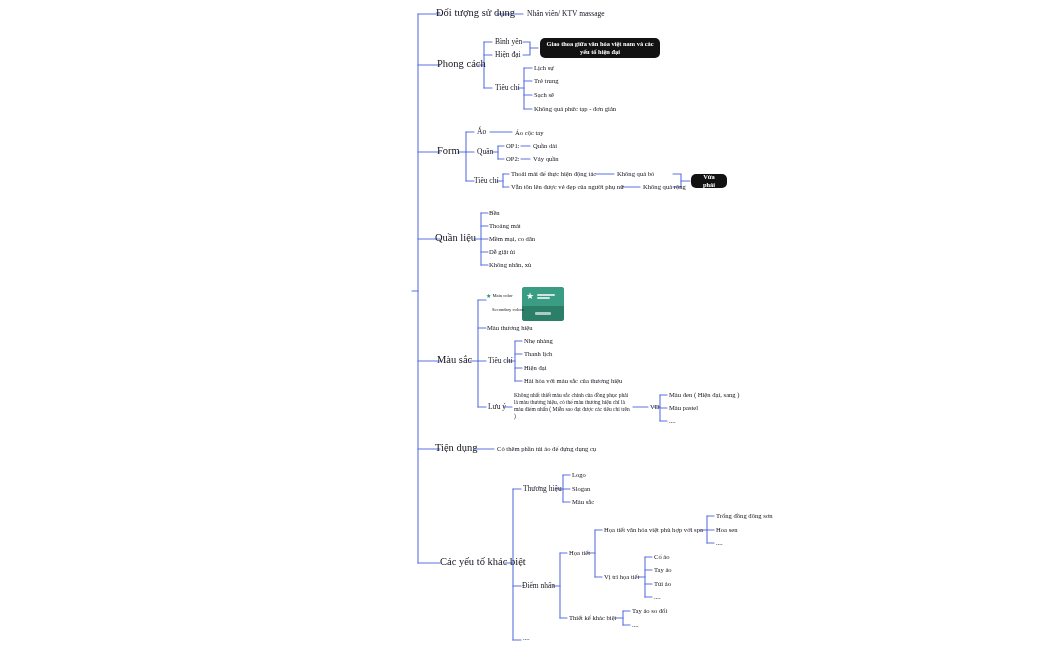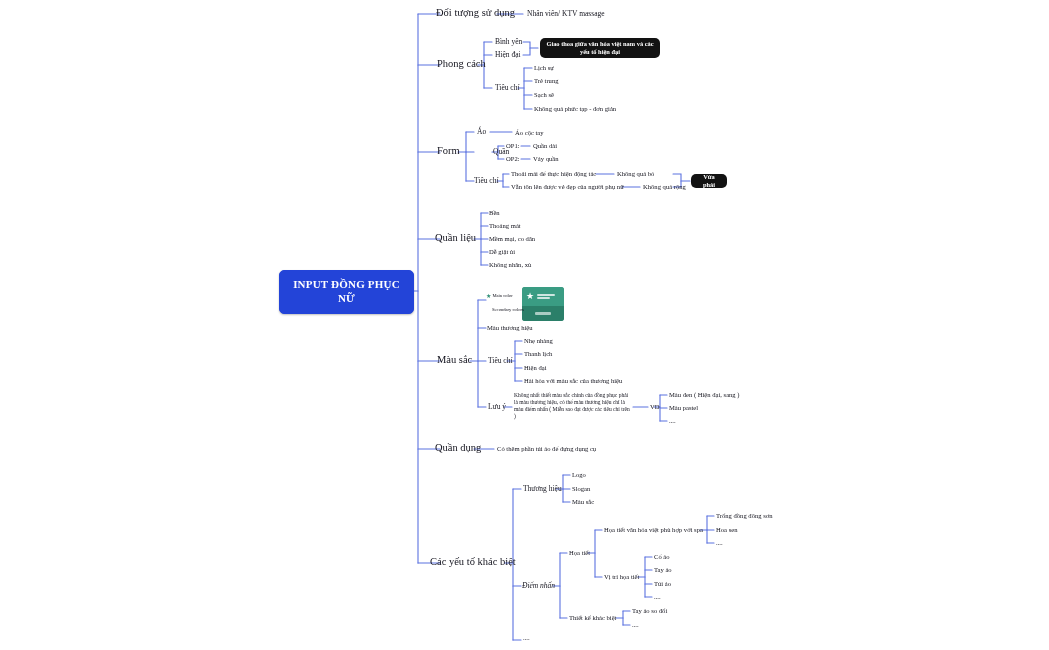--- a/index.html
+++ b/index.html
@@ -180,46 +180,43 @@
       <path d="M645 584 L652 584"></path>
       <path d="M645 597 L652 597"></path>
 
       <path d="M616 618 L623 618"></path>
       <path d="M623 611 L623 625"></path>
       <path d="M623 611 L630 611"></path>
       <path d="M623 625 L630 625"></path>
     </g>
   </svg>
 
-  <div class="root">
-    <span>INPUT ĐỒNG PHỤC NỮ</span>
-  </div>
 
   <div class="node lvl1" style="left:436px;top:7px;">Đối tượng sử dụng</div>
   <div class="node lvl1" style="left:437px;top:58px;text-align:center;">Phong cách</div>
   <div class="node lvl1" style="left:437px;top:145px;">Form</div>
   <div class="node lvl1" style="left:435px;top:232px;">Quần liệu</div>
   <div class="node lvl1" style="left:437px;top:354px;">Màu sắc</div>
-  <div class="node lvl1" style="left:435px;top:442px;">Quần dụng</div>
-  <div class="node lvl1" style="left:430px;top:556px;">Các yếu tố khác biệt</div>
+  <div class="node lvl1" style="left:435px;top:442px;">Tiện dụng</div>
+  <div class="node lvl1" style="left:440px;top:556px;">Các yếu tố khác biệt</div>
 
   <div class="node lvl2" style="left:527px;top:10px;">Nhân viên/ KTV massage</div>
 
   <div class="node lvl2" style="left:495px;top:38px;">Bình yên</div>
   <div class="node lvl2" style="left:495px;top:51px;">Hiện đại</div>
   <div class="pill" style="left:540px;top:38px;width:120px;height:20px;">Giao thoa giữa văn hóa việt nam và các yếu tố hiện đại</div>
   <div class="node lvl2" style="left:495px;top:84px;">Tiêu chí</div>
   <div class="node lvl3" style="left:534px;top:64px;">Lịch sự</div>
   <div class="node lvl3" style="left:534px;top:77px;">Trẻ trung</div>
   <div class="node lvl3" style="left:534px;top:91px;">Sạch sẽ</div>
   <div class="node lvl3" style="left:534px;top:105px;">Không quá phức tạp - đơn giản</div>
 
   <div class="node lvl2" style="left:477px;top:128px;">Áo</div>
   <div class="node lvl3" style="left:515px;top:129px;">Áo cộc tay</div>
-  <div class="node lvl2" style="left:477px;top:148px;margin-left:16px;">Quần</div>
+  <div class="node lvl2" style="left:477px;top:148px;">Quần</div>
   <div class="node lvl3" style="left:506px;top:142px;">OP1:</div>
   <div class="node lvl3" style="left:533px;top:142px;">Quần dài</div>
   <div class="node lvl3" style="left:506px;top:155px;">OP2:</div>
   <div class="node lvl3" style="left:533px;top:155px;">Váy quần</div>
   <div class="node lvl2" style="left:474px;top:177px;">Tiêu chí</div>
   <div class="node lvl3" style="left:511px;top:170px;">Thoải mái để thực hiện động tác</div>
   <div class="node lvl3" style="left:617px;top:170px;">Không quá bó</div>
   <div class="node lvl3" style="left:511px;top:183px;">Vẫn tôn lên được vẻ đẹp của người phụ nữ</div>
   <div class="node lvl3" style="left:643px;top:183px;">Không quá rộng</div>
   <div class="pill" style="left:691px;top:174px;width:36px;height:14px;">Vừa phải</div>
@@ -258,21 +255,21 @@
   <div class="node lvl3" style="left:669px;top:404px;">Màu pastel</div>
   <div class="node lvl3" style="left:669px;top:417px;">....</div>
 
   <div class="node lvl3" style="left:497px;top:445px;">Có thêm phần túi áo để đựng dụng cụ</div>
 
   <div class="node lvl2" style="left:523px;top:485px;">Thương hiệu</div>
   <div class="node lvl3" style="left:572px;top:471px;">Logo</div>
   <div class="node lvl3" style="left:572px;top:485px;">Slogan</div>
   <div class="node lvl3" style="left:572px;top:498px;">Màu sắc</div>
 
-  <div class="node lvl2" style="left:522px;top:582px;font-style:italic;">Điểm nhấn</div>
+  <div class="node lvl2" style="left:522px;top:582px;">Điểm nhấn</div>
   <div class="node lvl3" style="left:569px;top:549px;">Họa tiết</div>
   <div class="node lvl3" style="left:604px;top:526px;">Họa tiết văn hóa việt phù hợp với spa</div>
   <div class="node lvl3" style="left:716px;top:512px;">Trống đồng đông sơn</div>
   <div class="node lvl3" style="left:716px;top:526px;">Hoa sen</div>
   <div class="node lvl3" style="left:716px;top:539px;">....</div>
   <div class="node lvl3" style="left:604px;top:573px;">Vị trí họa tiết</div>
   <div class="node lvl3" style="left:654px;top:553px;">Cổ áo</div>
   <div class="node lvl3" style="left:654px;top:566px;">Tay áo</div>
   <div class="node lvl3" style="left:654px;top:580px;">Túi áo</div>
   <div class="node lvl3" style="left:654px;top:593px;">....</div>

